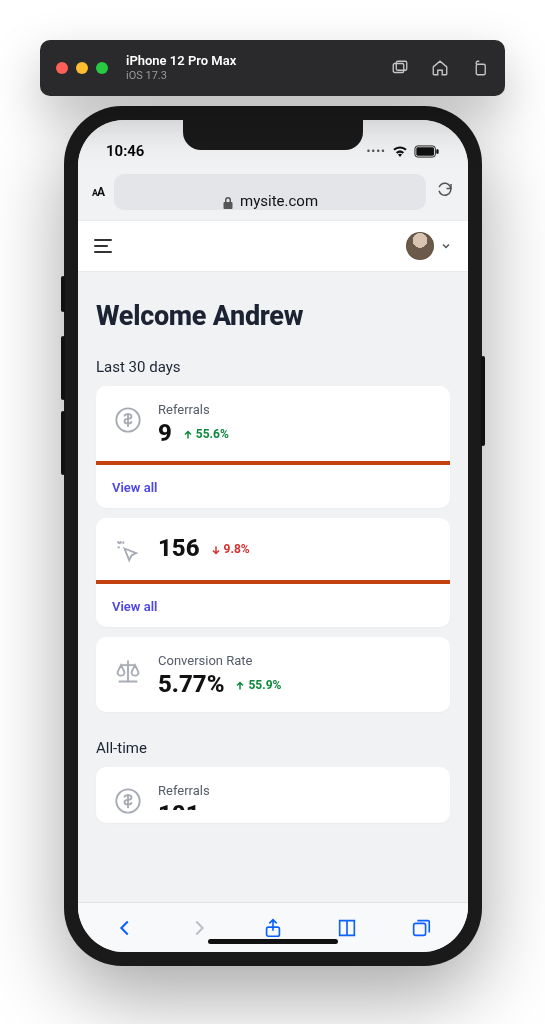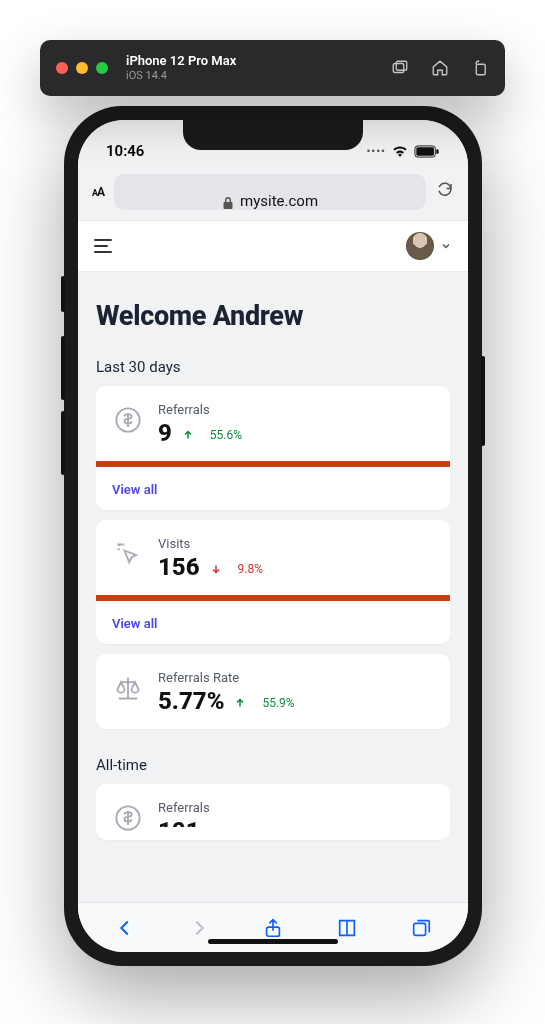--- a/index.html
+++ b/index.html
@@ -170,26 +170,26 @@
   .card-icon{
     width:32px;height:32px;color:#a7abb3;flex-shrink:0;
     display:flex;align-items:flex-start;justify-content:center;
     padding-top:4px;
   }
   .card-icon svg{width:28px;height:28px;}
   .card-body{flex:1;}
   .metric-label{ font-size:13px; color:#555c68; margin-bottom:2px;}
   .metric-line{ display:flex;align-items:baseline;gap:10px;}
   .metric-value{ font-size:24px; font-weight:800; color:#111;}
-  .delta{ font-size:12px; font-weight:400; display:flex; align-items:center; gap:16px;}
+  .delta{ font-size:12px; font-weight:700; display:flex; align-items:flex-end; gap:2px;}
   .delta.up{ color:#0d8a3e;}
   .delta.down{ color:#d53131;}
   .delta svg{width:12px;height:12px;}
   .card-footer{
-    border-top:6px solid #c2410c;
+    border-top:4px solid #c2410c;
     margin:14px -16px -14px;
     padding:12px 16px;
   }
   .viewall{ font-size:13px; font-weight:600; color:#4e46e5;}
   .card.clip{ margin-bottom:0; padding-bottom:8px;}
   
   .safari-tb{
     background:#f8f9fa;
     border-top:1px solid #e2e3e6;
     height:50px;
@@ -211,21 +211,21 @@
 <body>
 
 <div class="sim-toolbar">
   <div class="traffic-lights">
     <div class="tl red"></div>
     <div class="tl yellow"></div>
     <div class="tl green"></div>
   </div>
   <div>
     <div class="sim-title">iPhone 12 Pro Max</div>
-    <div class="sim-sub">iOS 14.4</div>
+    <div class="sim-sub">iOS 17.3</div>
   </div>
   <div class="sim-right">
     <span class="sim-icon">
       <svg viewBox="0 0 24 24" fill="none" stroke="currentColor" stroke-width="1.8">
           <rect x="3" y="6" width="14" height="12" rx="2"></rect>
           <rect x="7" y="3" width="14" height="12" rx="2"></rect>
         </svg>
     </span>
     <span class="sim-icon">
       <svg viewBox="0 0 24 24" fill="none" stroke="currentColor" stroke-width="1.8">
@@ -329,21 +329,20 @@
       </div>
 
       <div class="card">
         <div class="row">
           <div class="card-icon">
             <svg viewBox="0 0 24 24" fill="none" stroke="currentColor" stroke-width="1.6">
                 <path d="m9 9 10 4-4 2-2 4-4-10zM5 3l1.5 1.5M3 8h2M8 3v2M3 3l2 2"></path>
               </svg>
           </div>
           <div class="card-body">
-            <div class="metric-label">Visits</div>
             <div class="metric-line">
               <span class="metric-value">156</span>
               <span class="delta down">
                 <svg viewBox="0 0 24 24" fill="none" stroke="currentColor" stroke-width="3">
                     <path d="M12 5v14M6 13l6 6 6-6"></path>
                   </svg>
                 <span>9.8%</span>
               </span>
             </div>
           </div>
@@ -354,21 +353,21 @@
       </div>
 
       <div class="card">
         <div class="row">
           <div class="card-icon">
             <svg viewBox="0 0 24 24" fill="none" stroke="currentColor" stroke-width="1.6">
                 <path d="M12 3v18M4 21h16M6 7l-3 6a3 3 0 0 0 6 0L6 7zm12 0-3 6a3 3 0 0 0 6 0l-3-6zM6 7h12"></path>
               </svg>
           </div>
           <div class="card-body">
-            <div class="metric-label">Referrals Rate</div>
+            <div class="metric-label">Conversion Rate</div>
             <div class="metric-line">
               <span class="metric-value">5.77%</span>
               <span class="delta up">
                 <svg viewBox="0 0 24 24" fill="none" stroke="currentColor" stroke-width="3">
                     <path d="M12 19V5M6 11l6-6 6 6"></path>
                   </svg>
                 <span>55.9%</span>
               </span>
             </div>
           </div>

